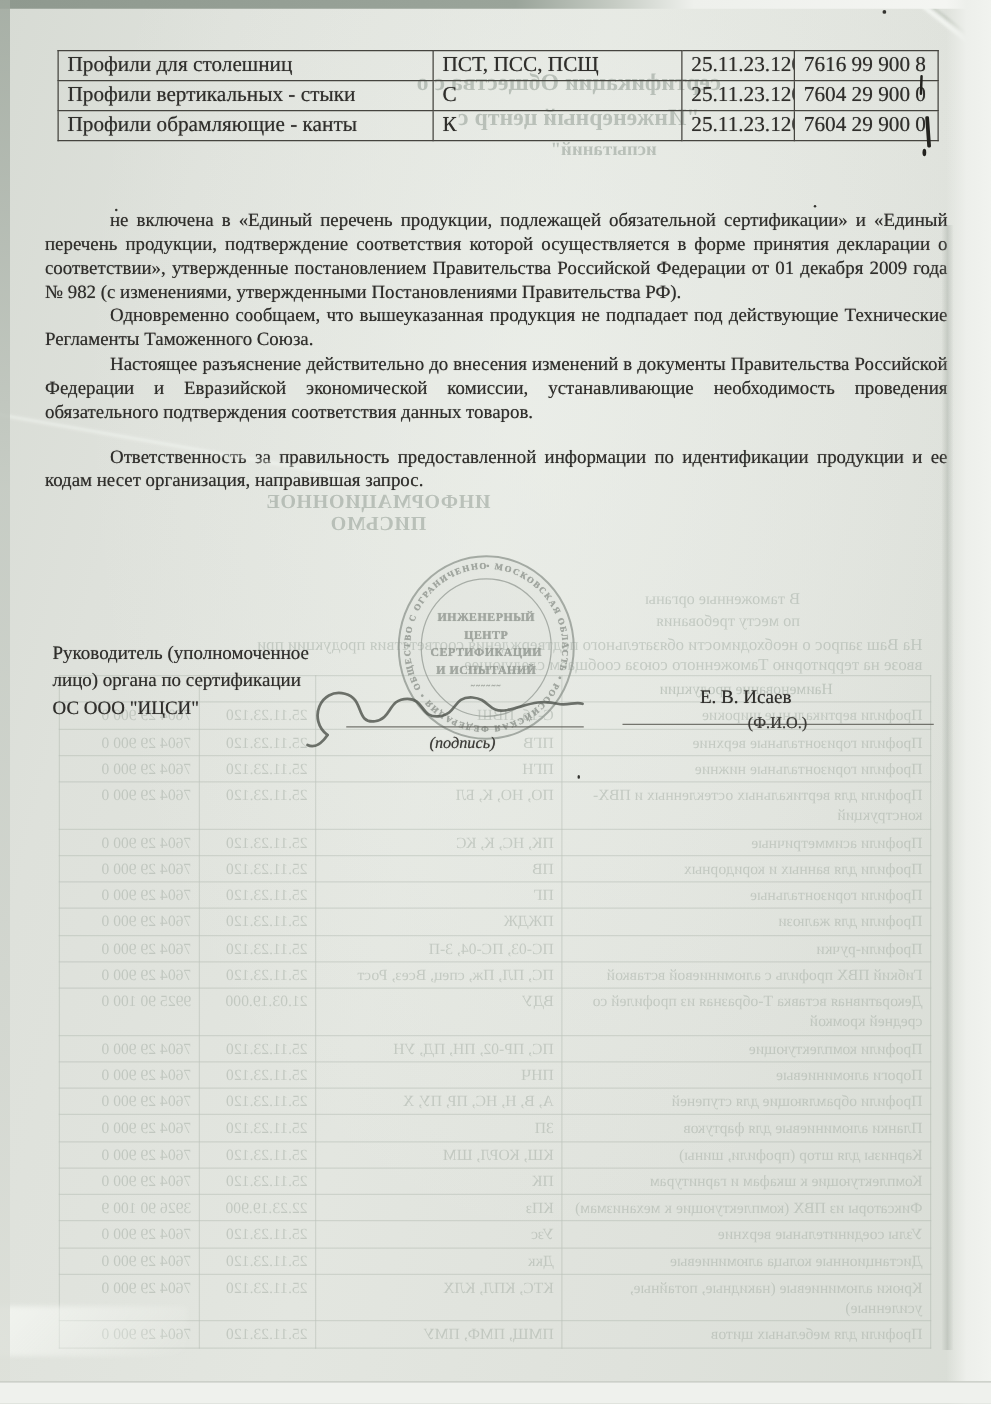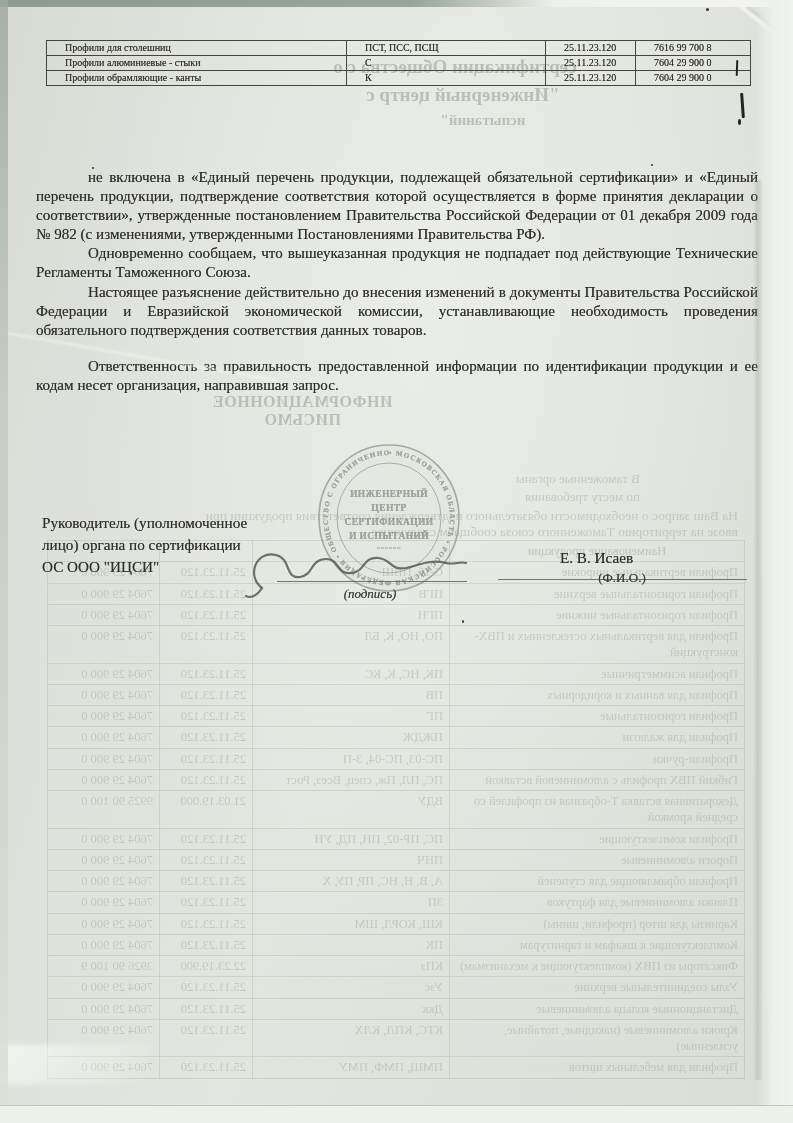--- a/index.html
+++ b/index.html
@@ -36,21 +36,21 @@
   .bleed-soft{position:absolute;color:#a2aca3;}
   .bleed table{border-collapse:collapse;table-layout:fixed;width:697px;}
   .bleed td{border:1px solid rgba(148,158,148,.55);font-size:12.5px;line-height:1.3;
             padding:2px 6px;vertical-align:top;color:#a4ada4;}
   .bleed td.c{text-align:left;}
   .bleed .hdr td{text-align:center;color:#9aa59b;}
   
   .front{position:absolute;inset:0;color:#2f2e2b;}
   .front-text{text-shadow:0 0 .6px rgba(46,45,42,.65);}
   table.doc{border-collapse:collapse;table-layout:fixed;width:704px;}
-  table.doc td{border:1.6px solid #45443f;font-size:10px;padding:1px 7px 2px 18px;
+  table.doc td{border:1.6px solid #45443f;font-size:17px;padding:1px 7px 2px 7px;
                vertical-align:middle;white-space:nowrap;overflow:hidden;}
   .tbl-wrap{position:absolute;left:46px;top:40px;}
   .tbl-gap{height:5px;}
   .paras{position:absolute;left:36px;top:168px;width:722px;font-size:15.1px;
          line-height:19.1px;text-align:justify;}
   .paras p{margin:0;text-indent:52px;}
   .paras p.sp{margin-top:17px;}
   .sig-left{position:absolute;left:42px;top:512px;width:260px;font-size:15.2px;line-height:22px;}
   .sig-name{position:absolute;left:560px;top:549px;width:140px;font-size:15.2px;text-align:left;}
   .rule{position:absolute;border-top:1.2px solid rgba(95,95,88,.85);}
@@ -236,24 +236,24 @@
             <col style="width:300px">
             <col style="width:199px">
             <col style="width:90px">
             <col style="width:115px">
           </colgroup>
         <tbody id="ft-main">
             <tr>
               <td>Профили  для столешниц</td>
               <td>ПСТ, ПСС, ПСЩ</td>
               <td>25.11.23.120</td>
-              <td>7616 99 700 8</td>
-            </tr>
-            <tr>
-              <td>Профили алюминиевые - стыки</td>
+              <td>7616 99 900 8</td>
+            </tr>
+            <tr>
+              <td>Профили вертикальных - стыки</td>
               <td>С</td>
               <td>25.11.23.120</td>
               <td>7604 29 900 0</td>
             </tr>
             <tr>
               <td>Профили обрамляющие - канты</td>
               <td>К</td>
               <td>25.11.23.120</td>
               <td>7604 29 900 0</td>
             </tr>

